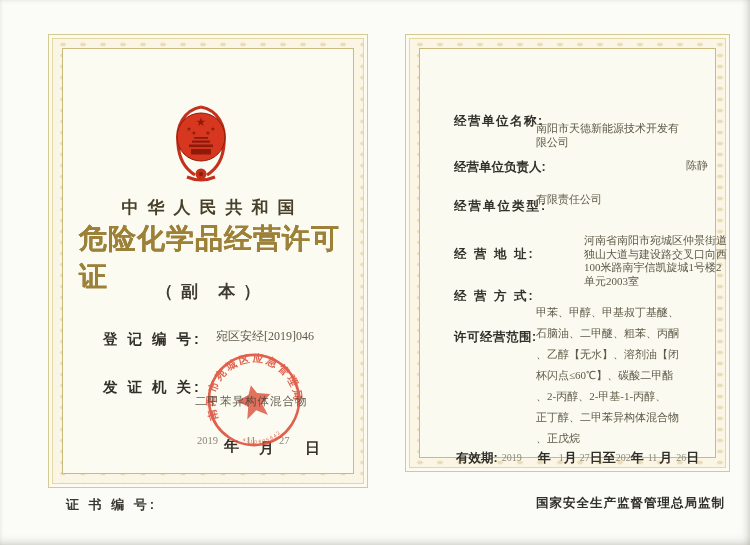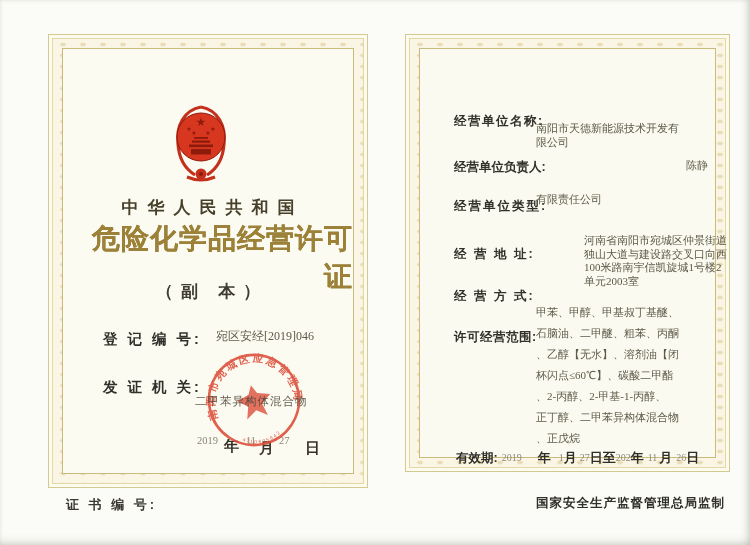--- a/index.html
+++ b/index.html
@@ -28,21 +28,21 @@
   }
   .page-right .inner{background:#fafaf0;}
   .abs{position:absolute;}
   
   .country{
     left:0;right:0;top:147px;text-align:center;
     font-family:"Liberation Serif",serif;font-weight:bold;
     font-size:17px;letter-spacing:9px;text-indent:9px;color:#47402a;
   }
   .cert-title{
-    left:4px;right:0;top:171px;text-align:right;
+    left:16px;right:0;top:171px;text-align:left;
     font-family:"Liberation Serif",serif;font-weight:bold;
     font-size:28px;letter-spacing:1px;color:#9d8136;
     text-shadow:0 0 .5px #7d6524;
   }
   .copy-label{
     left:0;right:0;top:231px;text-align:center;
     font-family:"Liberation Serif",serif;font-weight:600;
     font-size:17px;letter-spacing:8px;text-indent:8px;color:#3f3c32;
   }
   .l-label{font-size:14.5px;font-weight:bold;letter-spacing:3px;color:#32302a;}

